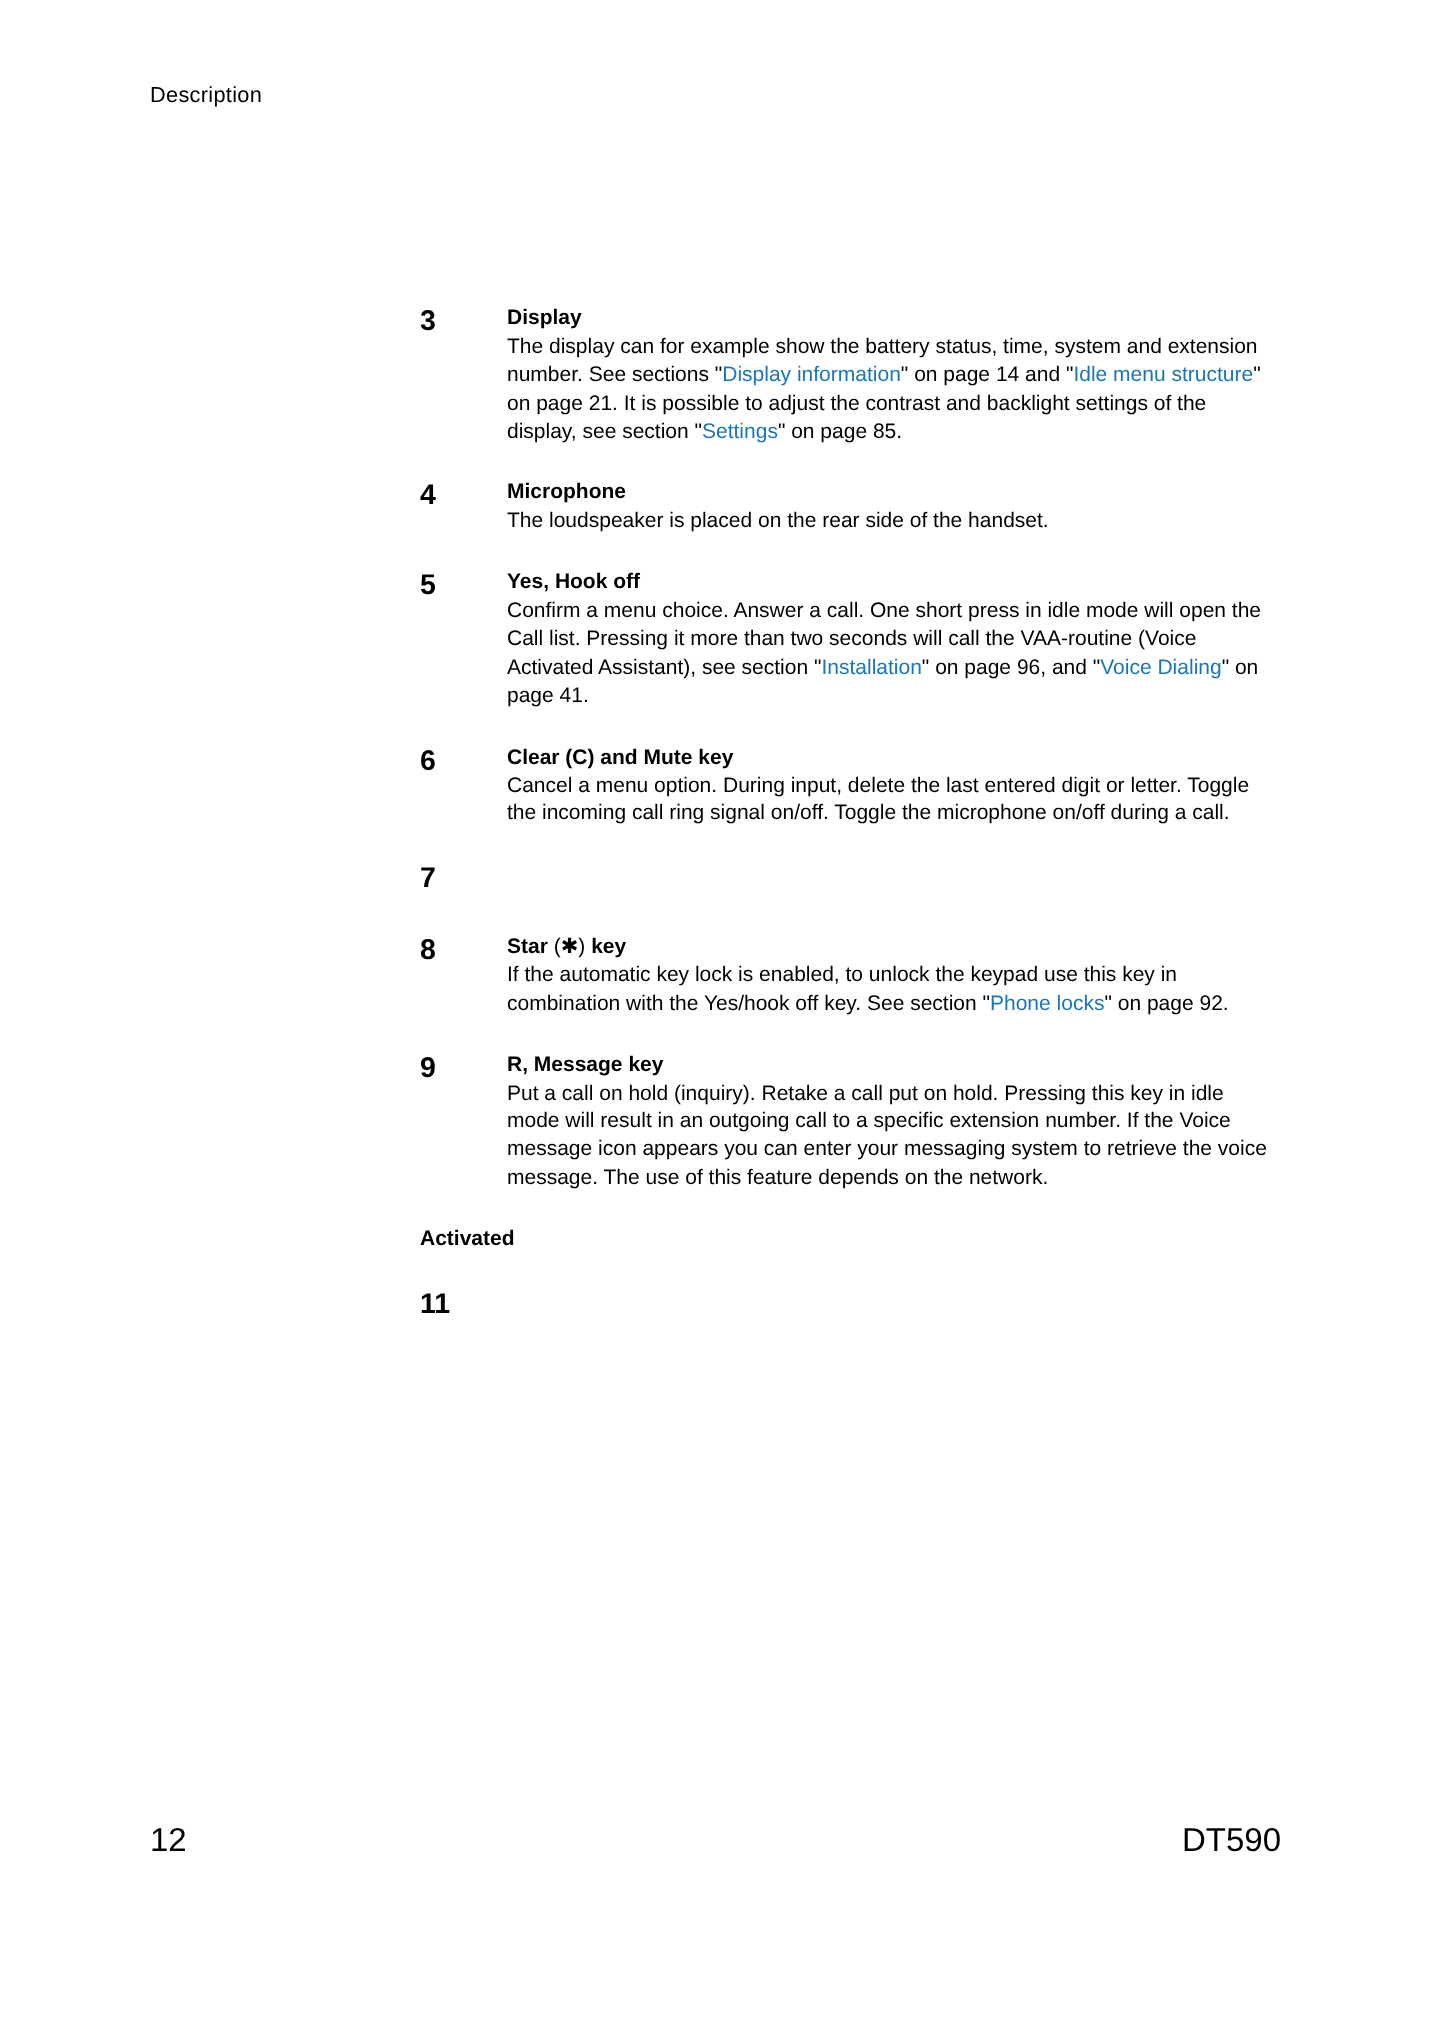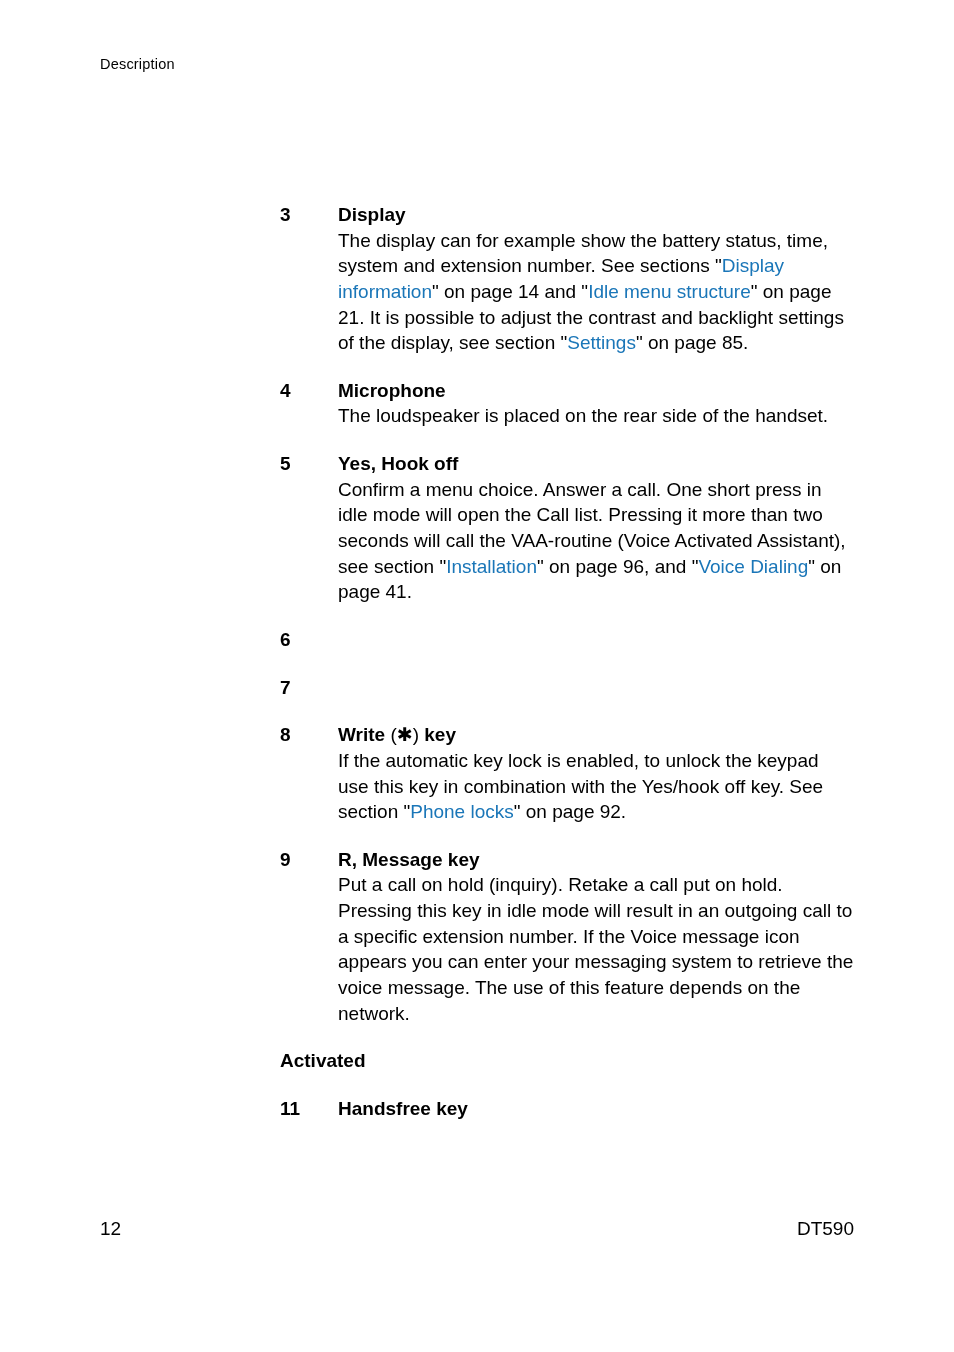--- a/index.html
+++ b/index.html
@@ -34,42 +34,42 @@
   }
   .num-col {
     width: 58px;
     flex: 0 0 58px;
     font-weight: 700;
     font-size: 19px;
     line-height: 1.35;
   }
   .body-col {
     flex: 1;
-    font-size: 19px;
+    font-size: 14px;
     line-height: 1.35;
   }
   .title {
     font-weight: 700;
   }
   .link {
     color: #1a76b8;
   }
   .italic {
   }
   .star {
     font-family: Arial, sans-serif;
   }
   .footer {
     position: absolute;
     bottom: 60px;
     left: 100px;
     right: 100px;
     display: flex;
     justify-content: space-between;
-    font-size: 19px;
+    font-size: 22px;
   }
   .footer .pageno { }
   .footer .model { }
 </style>
 </head>
 <body>
 
 <div class="page">
 
   <div class="running-header">Description</div>
@@ -82,38 +82,38 @@
       <div class="item">
         <div class="num-col">4</div>
         <div class="body-col"><span class="title">Microphone</span><br><span class="">The loudspeaker is placed on the rear side of the handset.</span></div>
       </div>
       <div class="item">
         <div class="num-col">5</div>
         <div class="body-col"><span class="title">Yes, Hook off</span><br><span class="">Confirm a menu choice. Answer a call. One short press in idle mode will open the Call list. Pressing it more than two seconds will call the VAA-routine (Voice Activated Assistant), see section "</span><span class="link">Installation</span><span class="">" on page 96, and "</span><span class="link">Voice Dialing</span><span class="">" on page 41.</span></div>
       </div>
       <div class="item">
         <div class="num-col">6</div>
+        <div class="body-col"><span class="title">Clear (C) and Mute key</span><br><span class="">Cancel a menu option. During input, delete the last entered digit or letter. Toggle the incoming call ring signal on/off. Toggle the microphone on/off during a call.</span></div>
       </div>
       <div class="item">
         <div class="num-col">7</div>
       </div>
       <div class="item">
         <div class="num-col">8</div>
-        <div class="body-col"><span><span class="title">Write </span><span>(</span><span class="star">✱</span><span>)</span><span class="title"> key</span></span><br><span class="">If the automatic key lock is enabled, to unlock the keypad use this key in combination with the Yes/hook off key. See section "</span><span class="link">Phone locks</span><span class="">" on page 92.</span></div>
+        <div class="body-col"><span><span class="title">Star </span><span>(</span><span class="star">✱</span><span>)</span><span class="title"> key</span></span><br><span class="">If the automatic key lock is enabled, to unlock the keypad use this key in combination with the Yes/hook off key. See section "</span><span class="link">Phone locks</span><span class="">" on page 92.</span></div>
       </div>
       <div class="item">
         <div class="num-col">9</div>
         <div class="body-col"><span class="title">R, Message key</span><br><span class="">Put a call on hold (inquiry). Retake a call put on hold. Pressing this key in idle mode will result in an outgoing call to a specific extension number. If the </span><span class="italic">Voice message</span><span class=""> icon appears you can enter your messaging system to retrieve the voice message. The use of this feature depends on the network.</span></div>
       </div>
       <div class="item">
         <div class="body-col"><span class="title">Activated</span><br></div>
       </div>
       <div class="item">
         <div class="num-col">11</div>
-        <div class="body-col"><span class="title">Handsfree key</span><br></div>
       </div>
     </div>
 
   <div class="footer">
     <span class="pageno">12</span>
     <span class="model">DT590</span>
   </div>
 
 </div>
 

